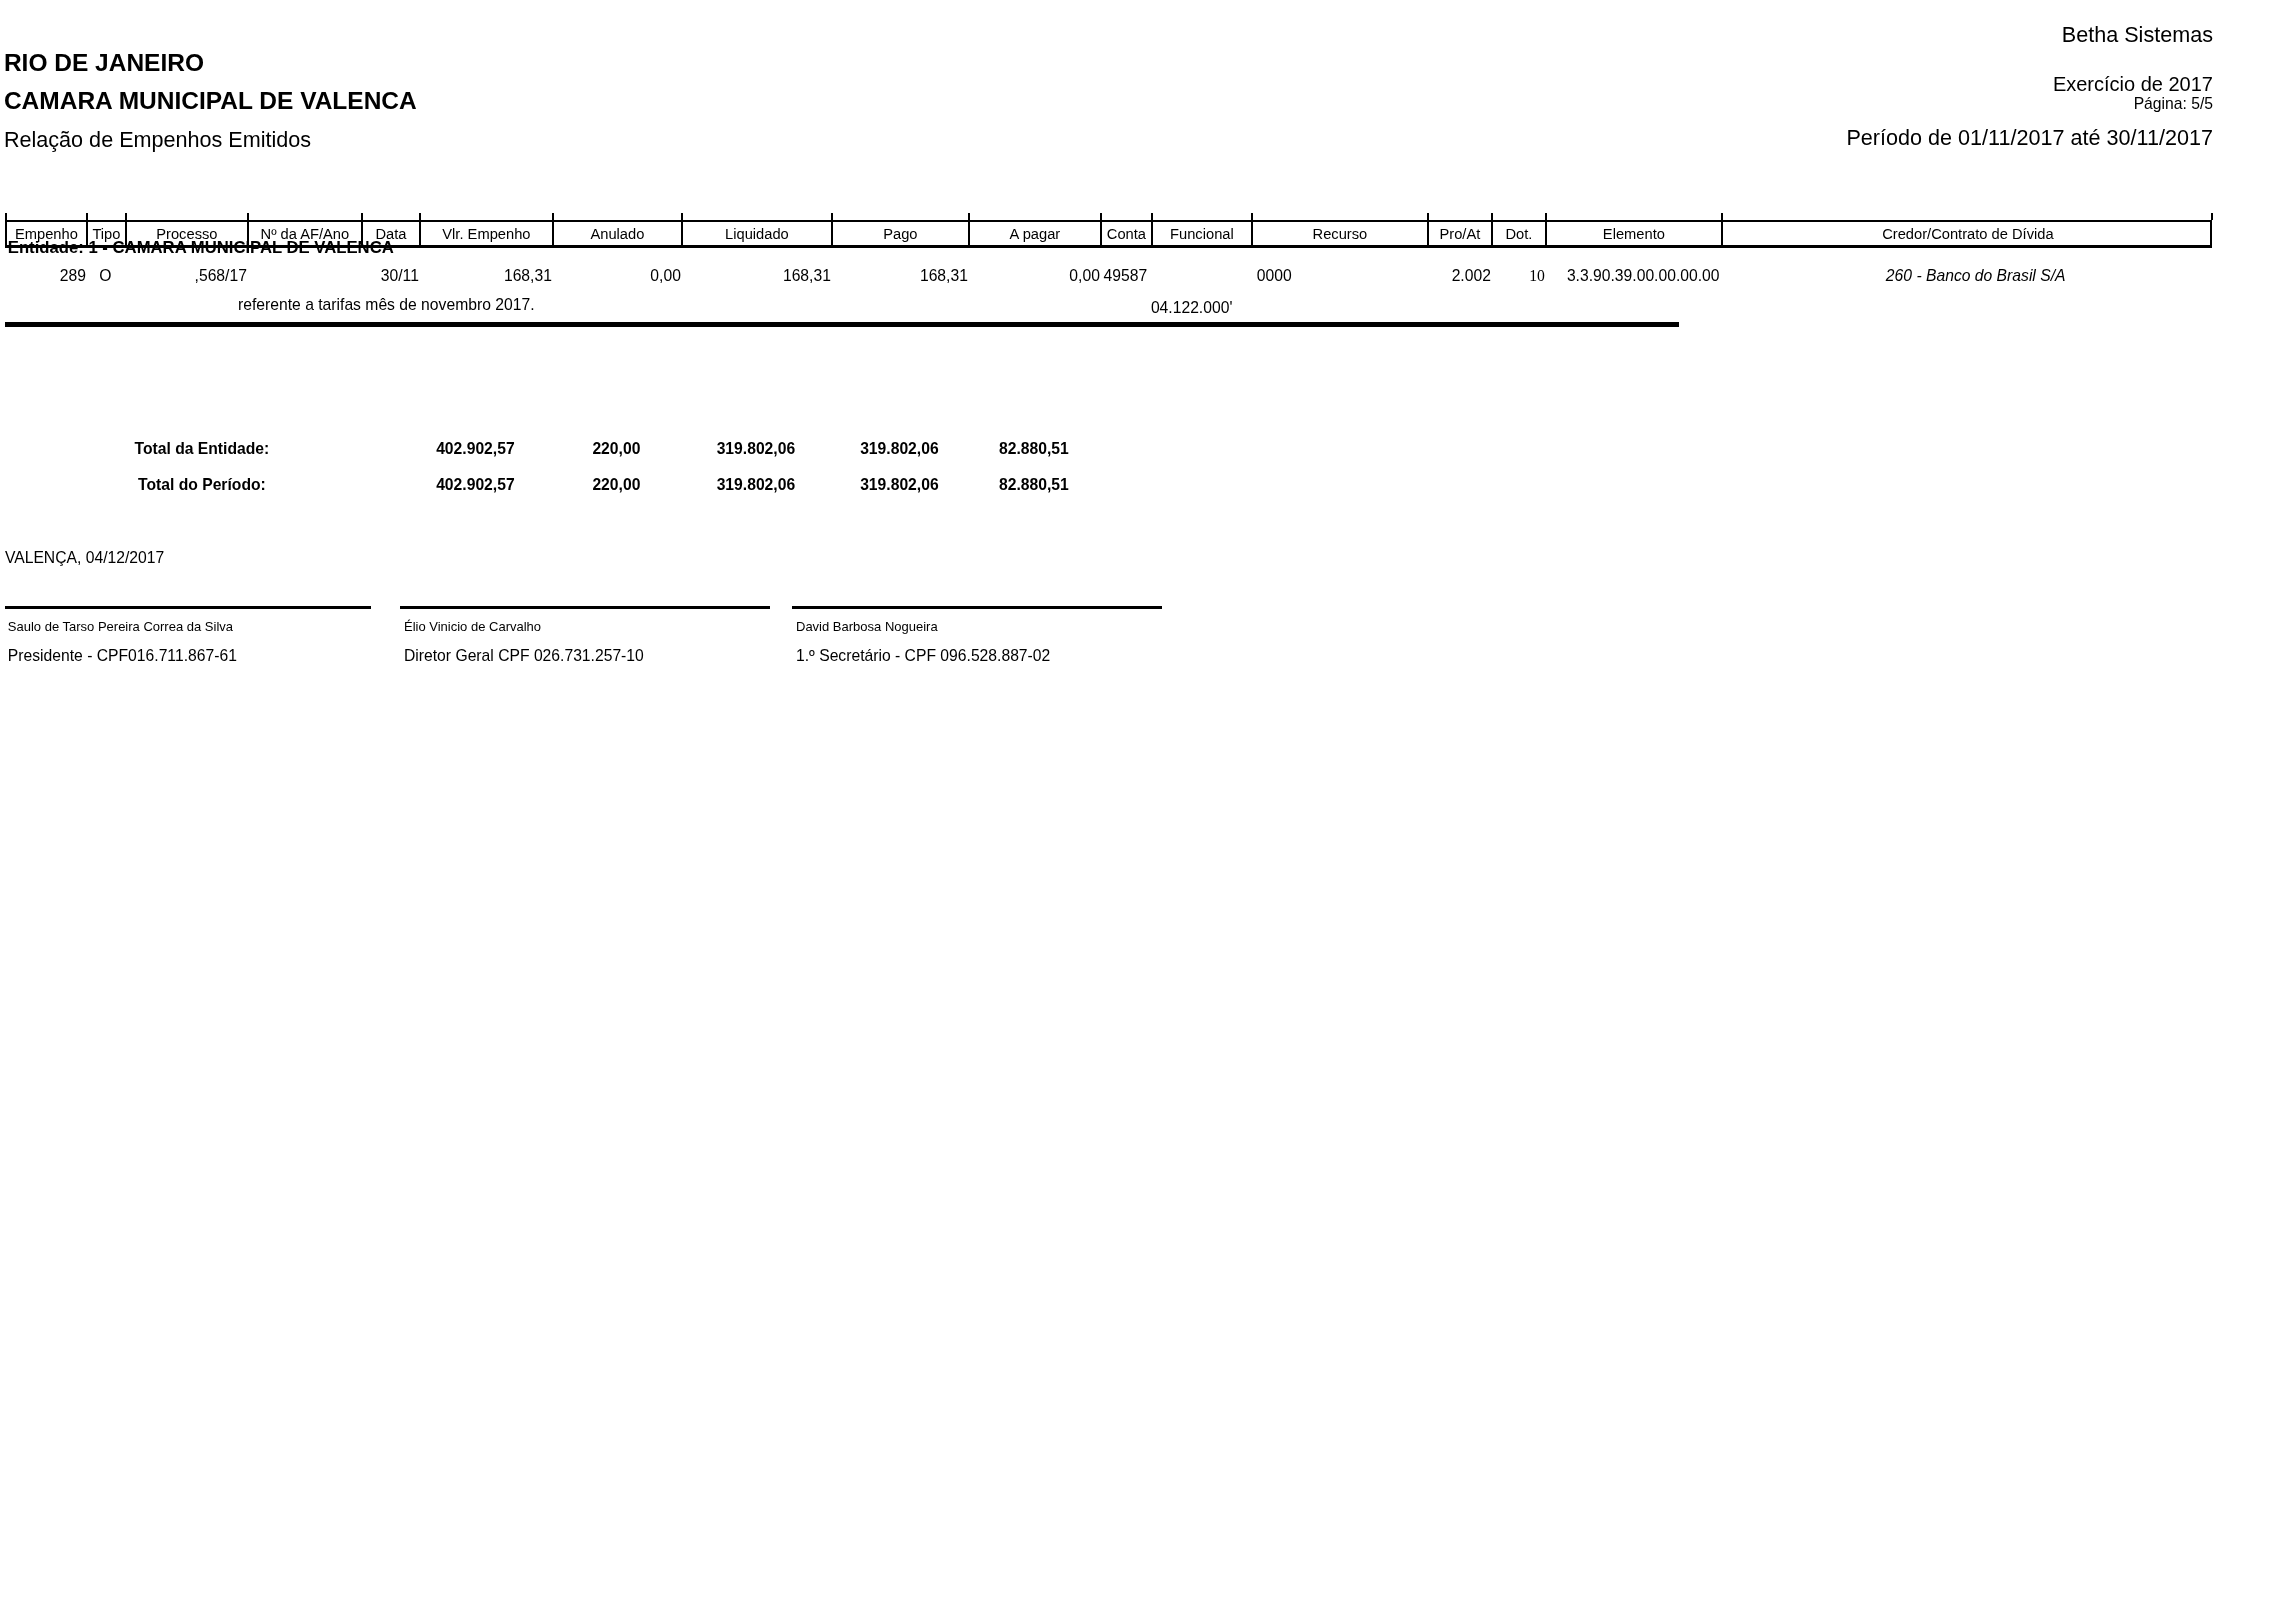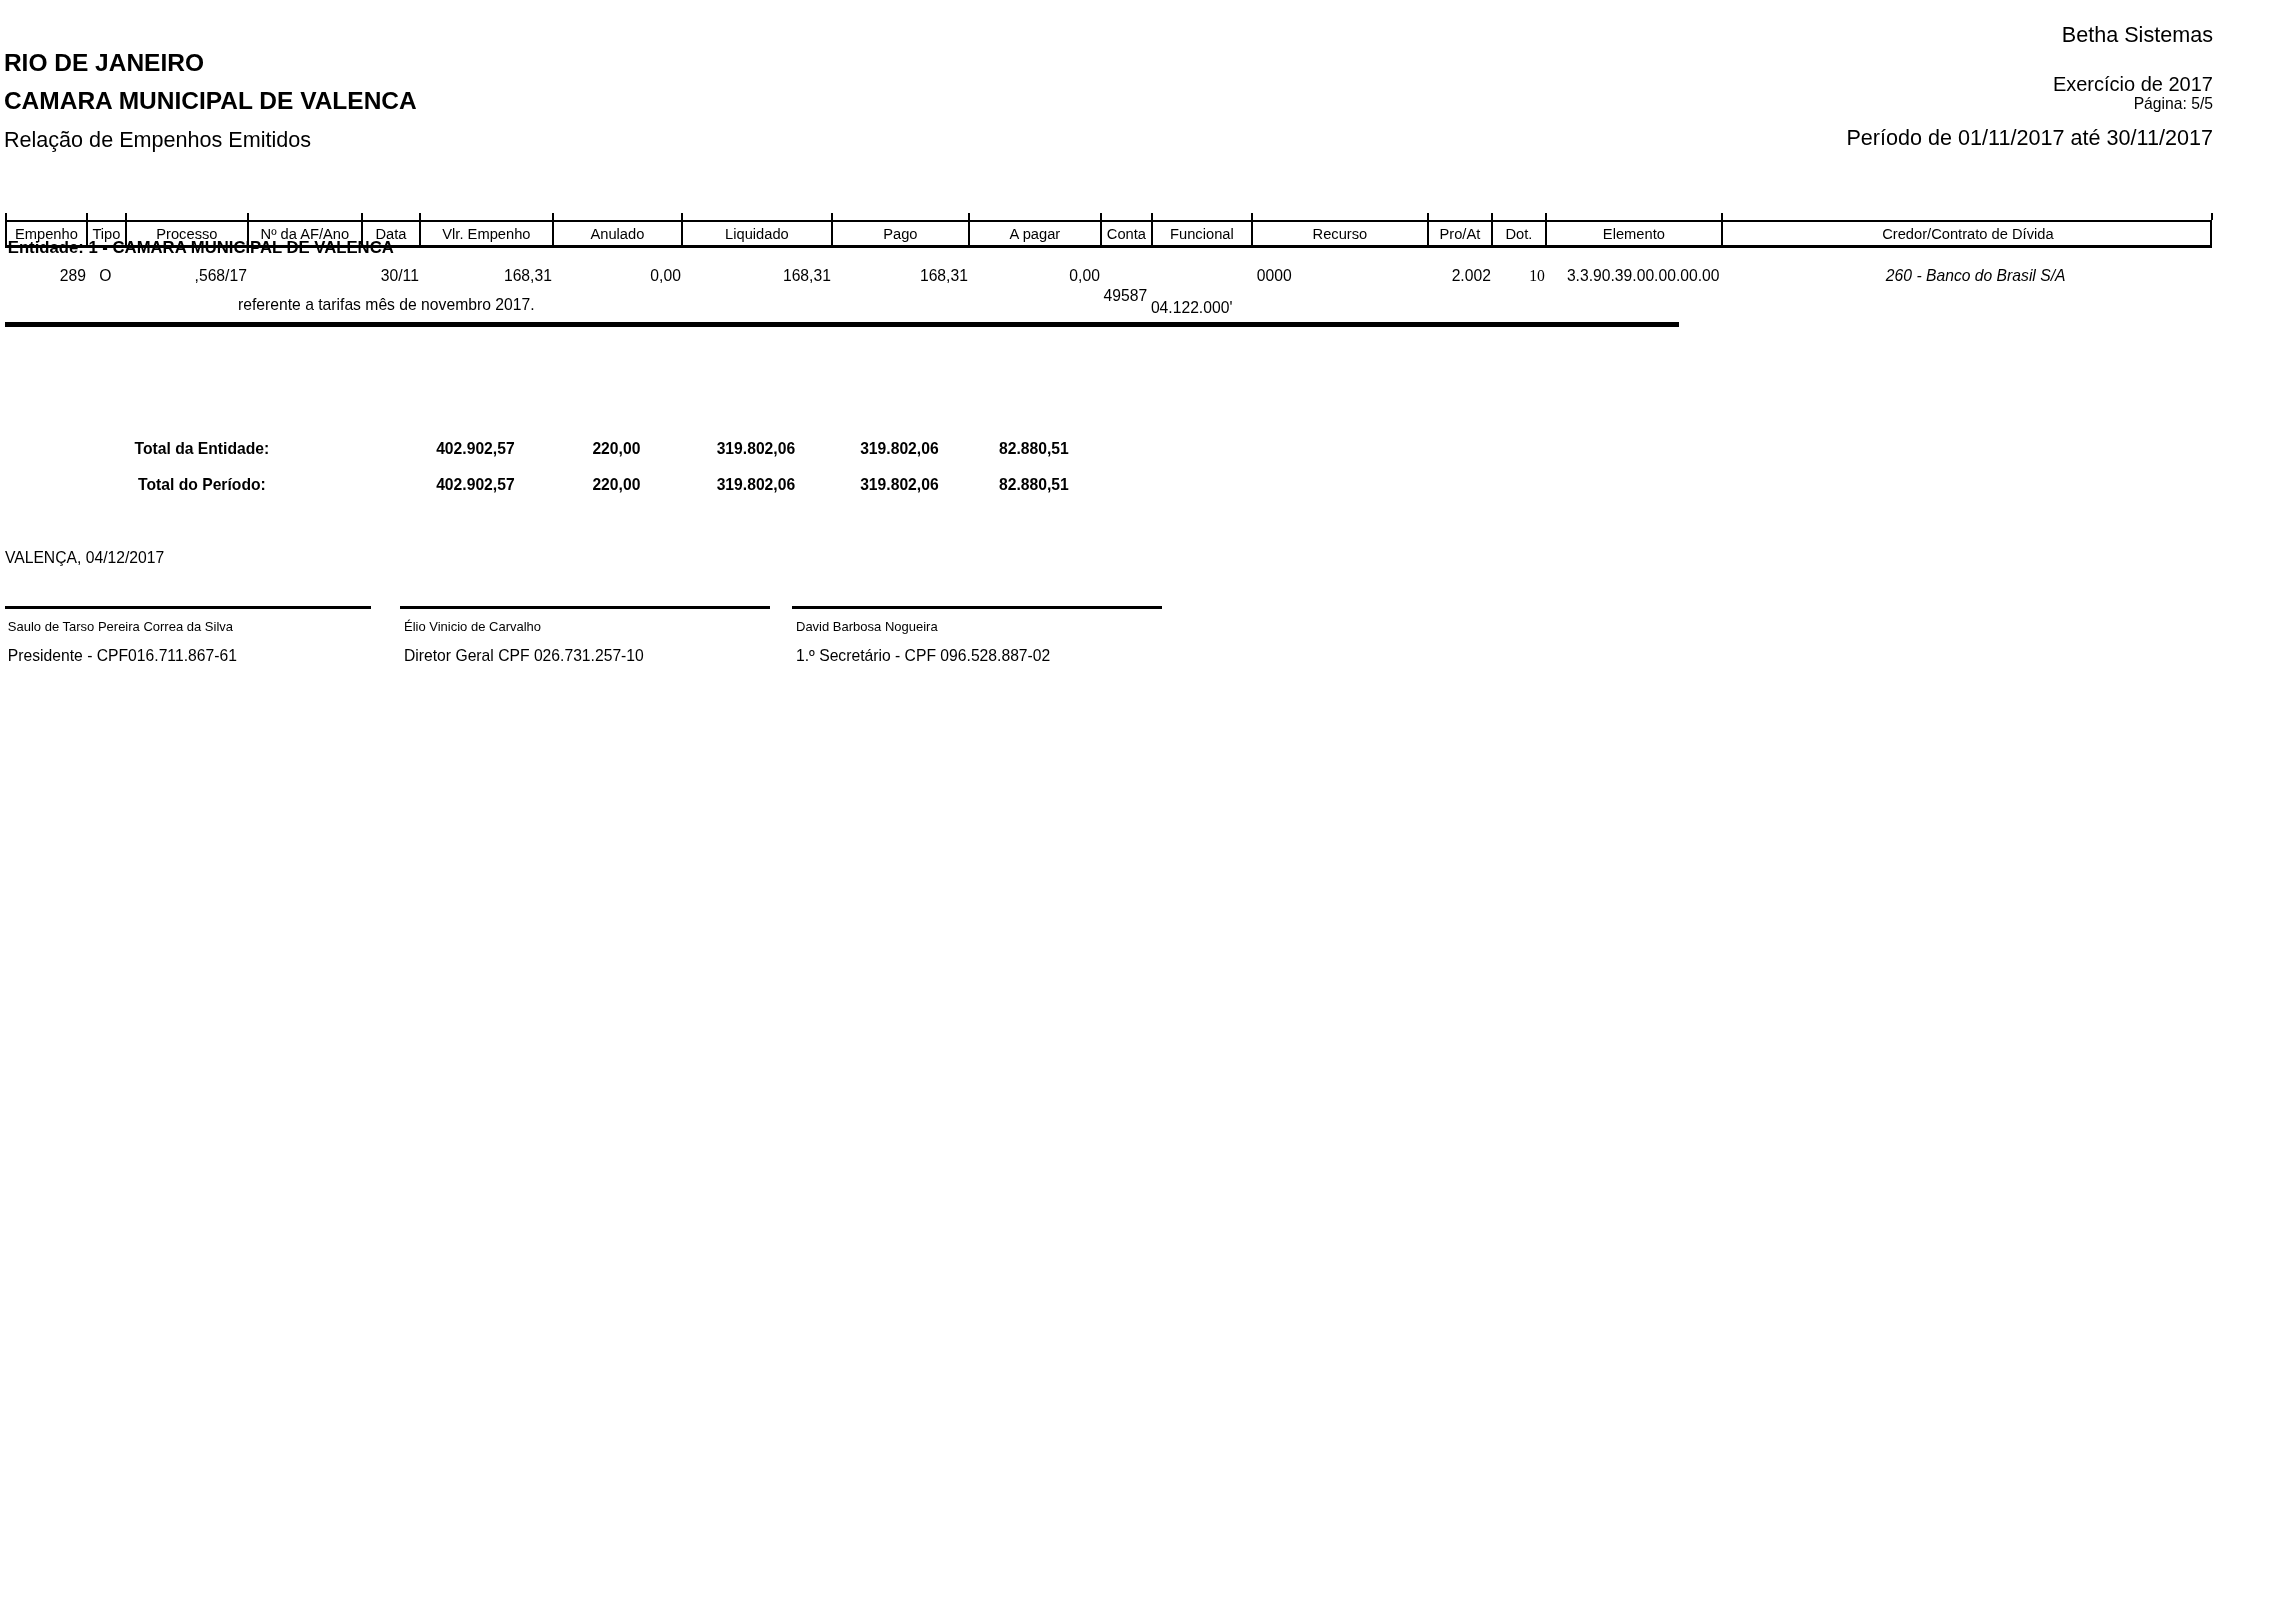--- a/index.html
+++ b/index.html
@@ -38,21 +38,21 @@
   .data-row > div:nth-child(1)  { text-align:right; }
   .data-row > div:nth-child(2)  { text-align:center; }
   .data-row > div:nth-child(3)  { text-align:right; }
   .data-row > div:nth-child(4)  { text-align:right; }
   .data-row > div:nth-child(5)  { text-align:right; }
   .data-row > div:nth-child(6)  { text-align:right; }
   .data-row > div:nth-child(7)  { text-align:right; }
   .data-row > div:nth-child(8)  { text-align:right; }
   .data-row > div:nth-child(9)  { text-align:right; }
   .data-row > div:nth-child(10) { text-align:right; }
-  .data-row > div:nth-child(11) { text-align:center;margin-top:20px; }
+  .data-row > div:nth-child(11) { text-align:center; }
   .data-row > div:nth-child(12) { text-align:left;margin-top:32px; }
   .data-row > div:nth-child(13) { text-align:left; padding-left:5.9px; }
   .data-row > div:nth-child(14) { text-align:right; }
   .data-row > div:nth-child(15) { text-align:right;font-family:Liberation Serif, serif; }
   .data-row > div:nth-child(16) { text-align:left; padding-left:22px; }
   .data-row > div:nth-child(17) { text-align:center; padding-left:19.6px;font-style:italic; }
 
   .historico { left:238px; top:296px; font-size:15.7px; }
   .row-endline { left:4.9px; top:322px; width:1674px; height:4.9px; background:#000; }
 

